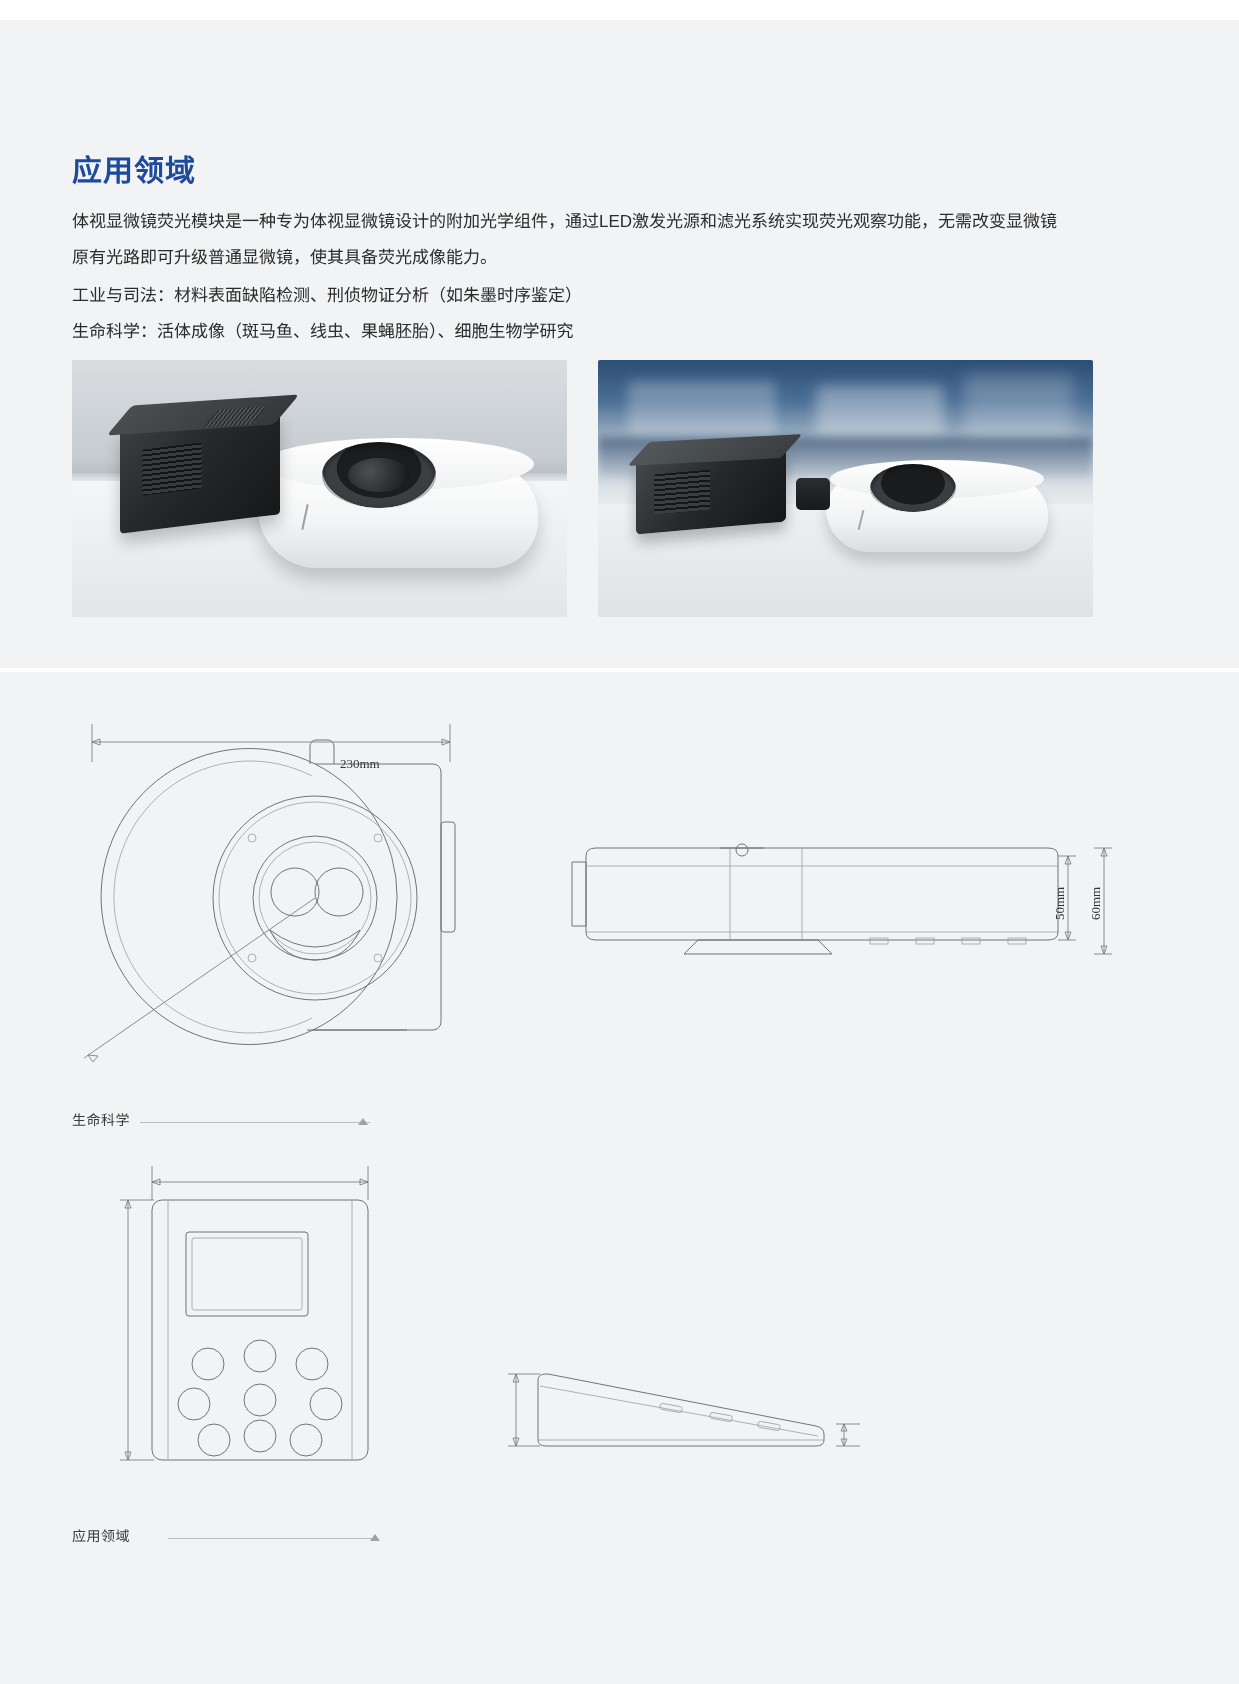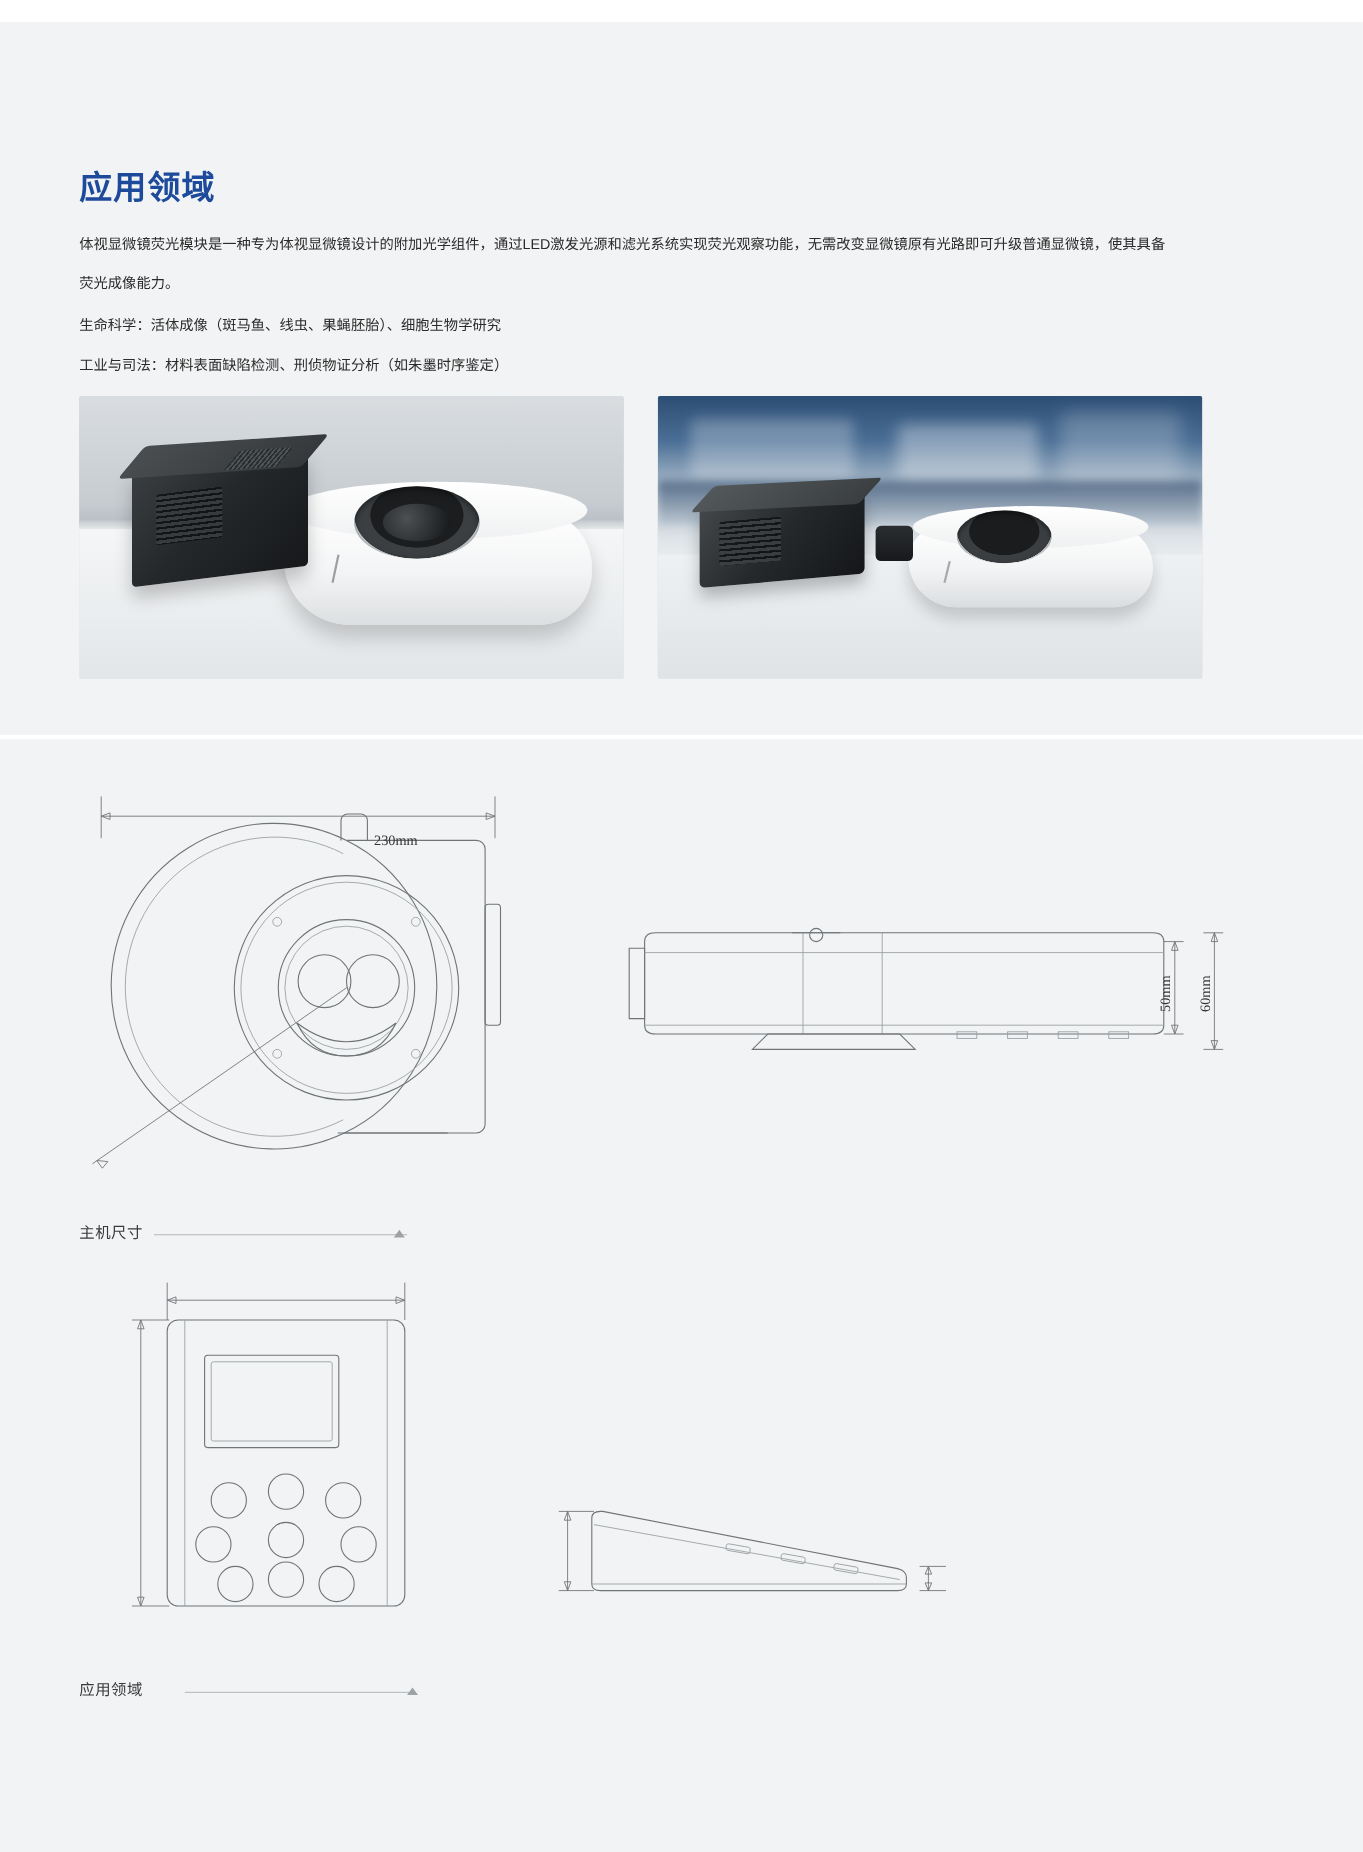--- a/index.html
+++ b/index.html
@@ -39,21 +39,21 @@
     font-size: 30px;
     font-weight: bold;
     color: #1d4a9a;
     letter-spacing: 1px;
   }
   .body-copy {
     position: absolute;
     left: 72px;
     top: 184px;
     width: 1000px;
-    font-size: 13px;
+    font-size: 17px;
     line-height: 36px;
     color: #2b2b2b;
   }
   .body-copy p {
     margin: 0;
   }
   .body-copy .para-main {
     margin-bottom: 2px;
   }
 
@@ -232,22 +232,22 @@
 <body>
 
 <div class="page">
 
   <div class="top-section">
 
     <div class="section-title">应用领域</div>
 
     <div class="body-copy">
       <p class="para-main">体视显微镜荧光模块是一种专为体视显微镜设计的附加光学组件，通过LED激发光源和滤光系统实现荧光观察功能，无需改变显微镜原有光路即可升级普通显微镜，使其具备荧光成像能力。</p>
+      <p>工业与司法：材料表面缺陷检测、刑侦物证分析（如朱墨时序鉴定）</p>
       <p>生命科学：活体成像（斑马鱼、线虫、果蝇胚胎）、细胞生物学研究</p>
-      <p>工业与司法：材料表面缺陷检测、刑侦物证分析（如朱墨时序鉴定）</p>
     </div>
 
     <div class="photo photo-left">
       <div class="p1-bg"></div>
       <div class="p1-edge"></div>
       <div class="p1-tabletop"></div>
       <div class="p1-white"></div>
       <div class="p1-white-top"></div>
       <div class="p1-neck"></div>
       <div class="p1-black"></div>
@@ -350,21 +350,21 @@
         <line class="dim" x1="534" y1="8" x2="534" y2="114"></line>
         <path class="dim" d="M534 8 l-3 8 h6 z" fill="#6f7477"></path>
         <path class="dim" d="M534 114 l-3 -8 h6 z" fill="#6f7477"></path>
         <line class="dim" x1="524" y1="8" x2="542" y2="8"></line>
         <line class="dim" x1="524" y1="114" x2="542" y2="114"></line>
       </svg>
     </div>
     <div class="dim-label rot90" style="left:1052px; top:248px;">50mm</div>
     <div class="dim-label rot90" style="left:1088px; top:248px;">60mm</div>
 
-    <div class="caption" style="left:72px; top:437px;">主机尺寸</div>
+    <div class="caption" style="left:72px; top:437px;">生命科学</div>
     <div class="caption-rule" style="left:140px; top:450px; width:230px;"></div>
     <div class="caption-tri" style="left:358px; top:446px;"></div>
 
     <div style="position:absolute; left:110px; top:488px;">
       <svg width="300" height="320" viewBox="0 0 300 320">
 
         <line class="dim" x1="42" y1="6" x2="42" y2="40"></line>
         <line class="dim" x1="258" y1="6" x2="258" y2="40"></line>
         <line class="dim" x1="42" y1="22" x2="258" y2="22"></line>
         <path class="dim" d="M42 22 l8 -3 v6 z" fill="#6f7477"></path>

